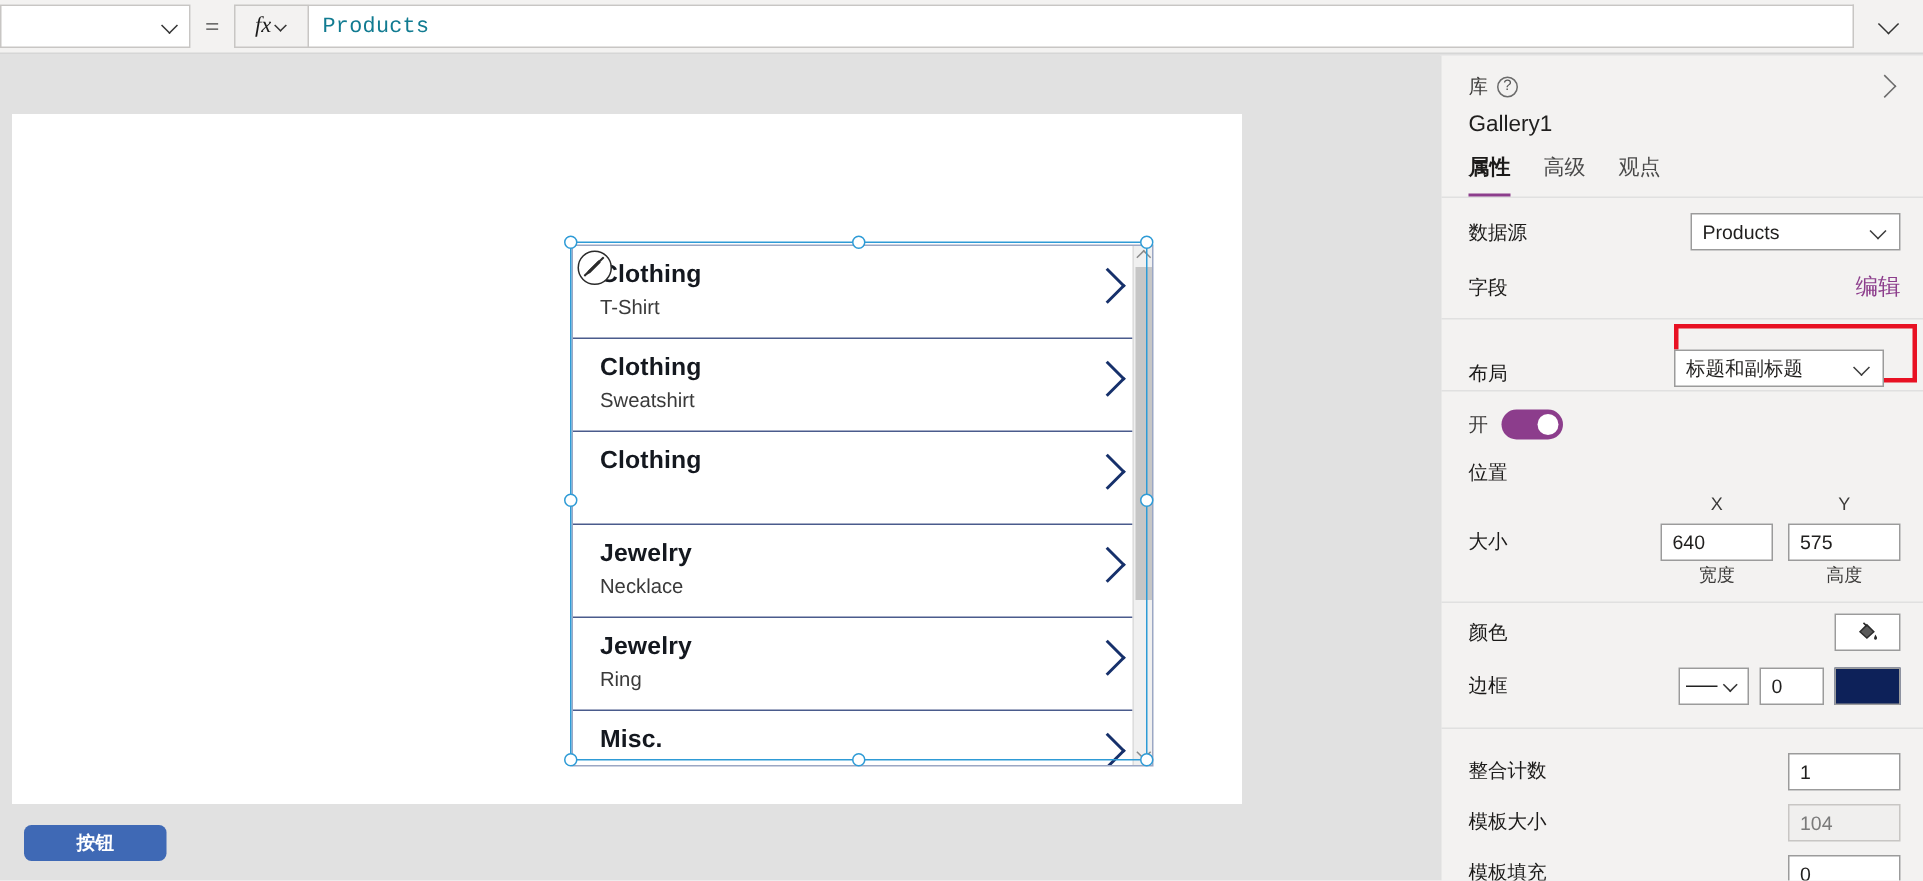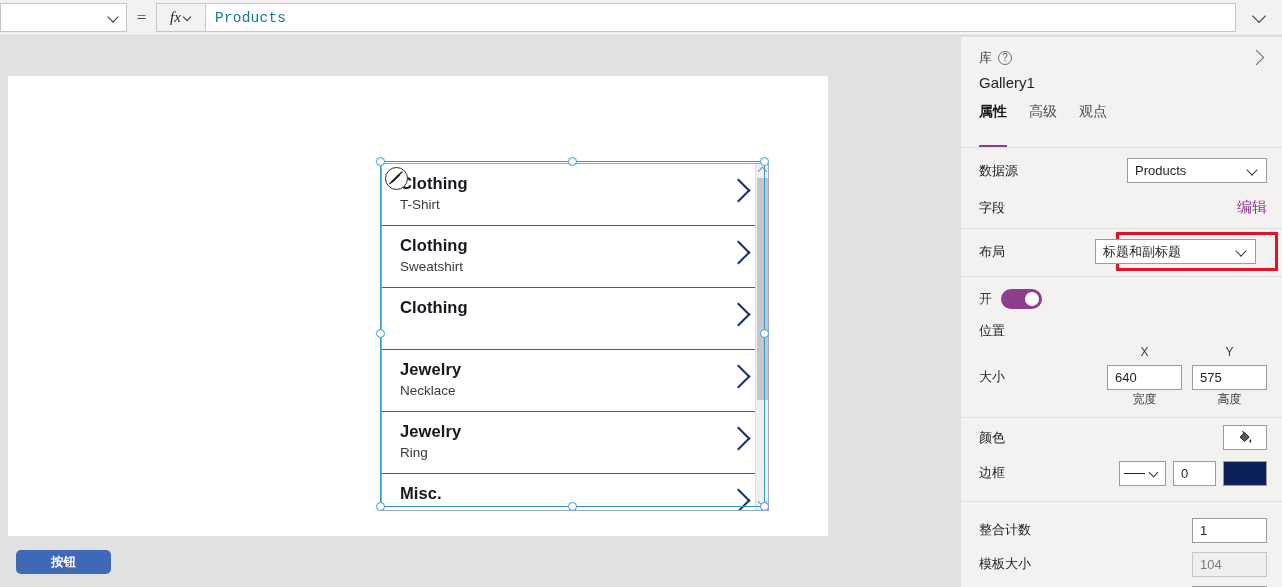--- a/index.html
+++ b/index.html
@@ -295,21 +295,21 @@
   #panel-tabs {
     display: flex;
     gap: 22px;
     padding: 0 18px;
     margin-top: 12px;
     border-bottom: 1px solid #e0e0e0;
   }
   .ptab {
     font-size: 14px;
     color: #4a4a4a;
-    padding-bottom: 24px;
+    padding-bottom: 8px;
     border-bottom: 2.5px solid transparent;
   }
   .ptab.active {
     color: #1b1a19;
     font-weight: bold;
     border-bottom-color: #8c3d8c;
   }
 
   .prow {
     display: flex;
@@ -345,30 +345,30 @@
     left: 1px; top: 2px;
     width: 7px; height: 7px;
     border-width: 1.4px;
     border-color: #3a3a3a;
   }
   #link-edit {
     color: #8c3d8c;
     font-size: 15px;
   }
 
-  #layout-row { position: relative; }
+  #layout-row { position: relative; align-items: flex-end; }
   #layout-highlight {
     position: absolute;
     right: 4px; top: 3px;
     width: 162px; height: 39px;
     border: 3px solid #e81123;
     box-sizing: border-box;
   }
   #layout-select {
-    width: 161px;
+    width: 140px;
     position: relative;
     z-index: 2;
     margin-right: 11px;
   }
 
   .toggle-wrap { display: flex; align-items: center; gap: 9px; }
   #toggle-state { font-size: 13px; color: #3b3a39; }
   #visible-toggle {
     width: 41px; height: 20px;
     border-radius: 10px;

